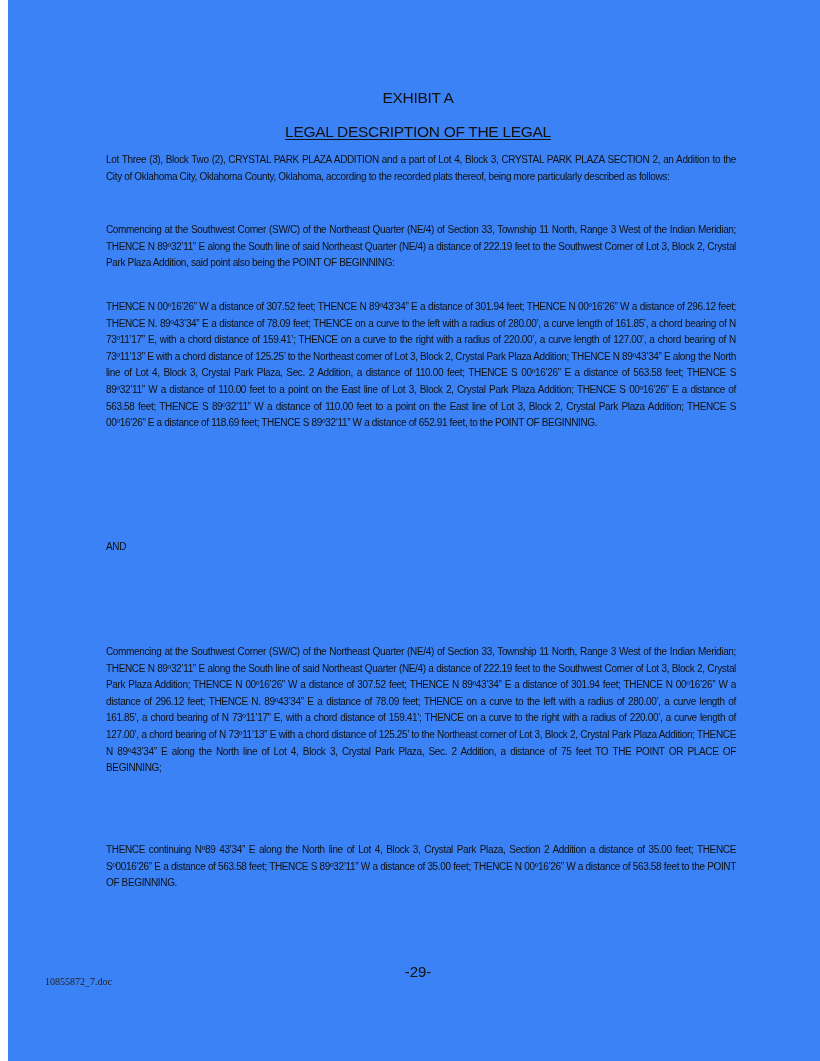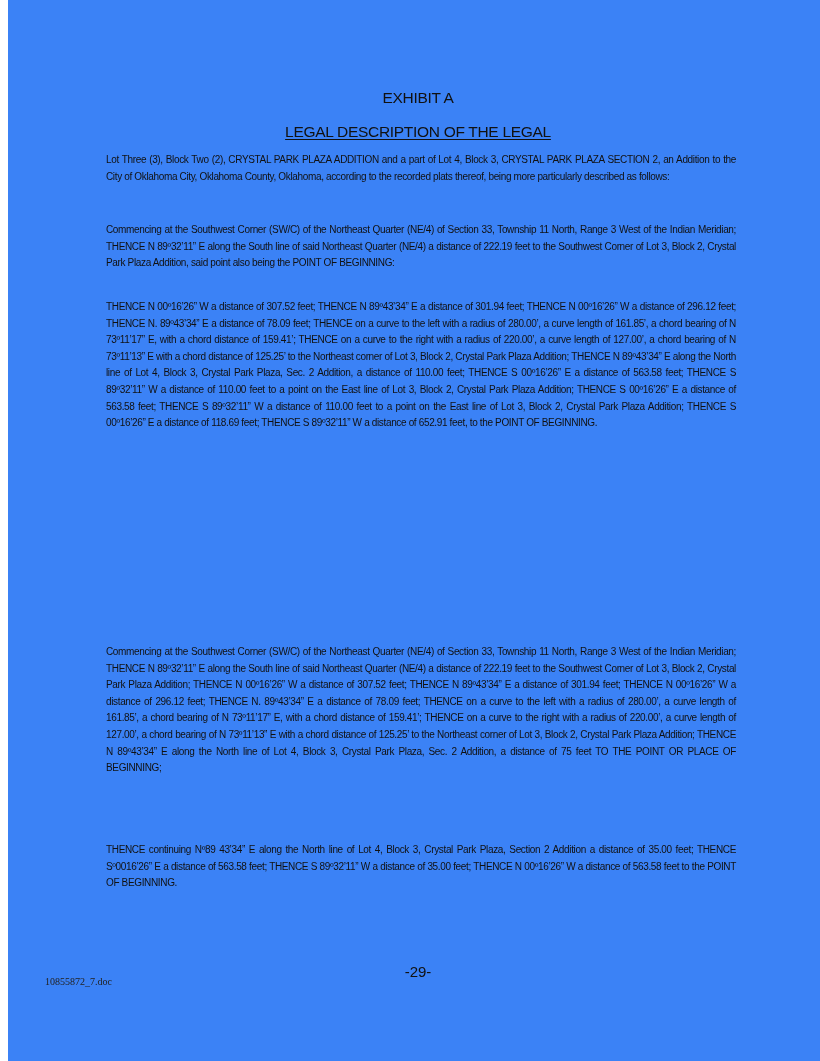--- a/index.html
+++ b/index.html
@@ -43,18 +43,19 @@
 </head>
 <body>
 
 <div class="page">
   <h1 class="title" id="exhibit-title">EXHIBIT A</h1>
   <h2 class="title" id="legal-heading">LEGAL DESCRIPTION OF THE LEGAL</h2>
 
   <p class="para narrow" id="p1">Lot Three (3), Block Two (2), CRYSTAL PARK PLAZA ADDITION and a part of Lot 4, Block 3, CRYSTAL PARK PLAZA SECTION 2, an Addition to the City of Oklahoma City, Oklahoma County, Oklahoma, according to the recorded plats thereof, being more particularly described as follows:</p>
   <p class="para narrow" id="p2">Commencing at the Southwest Corner (SW/C) of the Northeast Quarter (NE/4) of Section 33, Township 11 North, Range 3 West of the Indian Meridian; THENCE N 89º32’11” E along the South line of said Northeast Quarter (NE/4) a distance of 222.19 feet to the Southwest Corner of Lot 3, Block 2, Crystal Park Plaza Addition, said point also being the POINT OF BEGINNING:</p>
   <p class="para narrow" id="p3">THENCE N 00º16’26” W a distance of 307.52 feet; THENCE N 89º43’34” E a distance of 301.94 feet; THENCE N 00º16’26” W a distance of 296.12 feet; THENCE N. 89º43’34” E a distance of 78.09 feet; THENCE on a curve to the left with a radius of 280.00’, a curve length of 161.85’, a chord bearing of N 73º11’17” E, with a chord distance of 159.41’; THENCE on a curve to the right with a radius of 220.00’, a curve length of 127.00’, a chord bearing of N 73º11’13” E with a chord distance of 125.25’ to the Northeast corner of Lot 3, Block 2, Crystal Park Plaza Addition; THENCE N 89º43’34” E along the North line of Lot 4, Block 3, Crystal Park Plaza, Sec. 2 Addition, a distance of 110.00 feet; THENCE S 00º16’26” E a distance of 563.58 feet; THENCE S 89º32’11” W a distance of 110.00 feet to a point on the East line of Lot 3, Block 2, Crystal Park Plaza Addition; THENCE S 00º16’26” E a distance of 563.58 feet; THENCE S 89º32’11” W a distance of 110.00 feet to a point on the East line of Lot 3, Block 2, Crystal Park Plaza Addition; THENCE S 00º16’26” E a distance of 118.69 feet; THENCE S 89º32’11” W a distance of 652.91 feet, to the POINT OF BEGINNING.</p>
+  <p class="para narrow" id="p-and">AND</p>
   <p class="para narrow" id="p5">Commencing at the Southwest Corner (SW/C) of the Northeast Quarter (NE/4) of Section 33, Township 11 North, Range 3 West of the Indian Meridian; THENCE N 89º32’11” E along the South line of said Northeast Quarter (NE/4) a distance of 222.19 feet to the Southwest Corner of Lot 3, Block 2, Crystal Park Plaza Addition; THENCE N 00º16’26” W a distance of 307.52 feet; THENCE N 89º43’34” E a distance of 301.94 feet; THENCE N 00º16’26” W a distance of 296.12 feet; THENCE N. 89º43’34” E a distance of 78.09 feet; THENCE on a curve to the left with a radius of 280.00’, a curve length of 161.85’, a chord bearing of N 73º11’17” E, with a chord distance of 159.41’; THENCE on a curve to the right with a radius of 220.00’, a curve length of 127.00’, a chord bearing of N 73º11’13” E with a chord distance of 125.25’ to the Northeast corner of Lot 3, Block 2, Crystal Park Plaza Addition; THENCE N 89º43’34” E along the North line of Lot 4, Block 3, Crystal Park Plaza, Sec. 2 Addition, a distance of 75 feet TO THE POINT OR PLACE OF BEGINNING;</p>
   <p class="para narrow" id="p6">THENCE continuing Nº89 43’34” E along the North line of Lot 4, Block 3, Crystal Park Plaza, Section 2 Addition a distance of 35.00 feet; THENCE Sº0016’26” E a distance of 563.58 feet; THENCE S 89º32’11” W a distance of 35.00 feet; THENCE N 00º16’26” W a distance of 563.58 feet to the POINT OF BEGINNING.</p>
 
   <p id="page-number">-29-</p>
   <p id="doc-id">10855872_7.doc</p>
 </div>
 
 </body></html>

